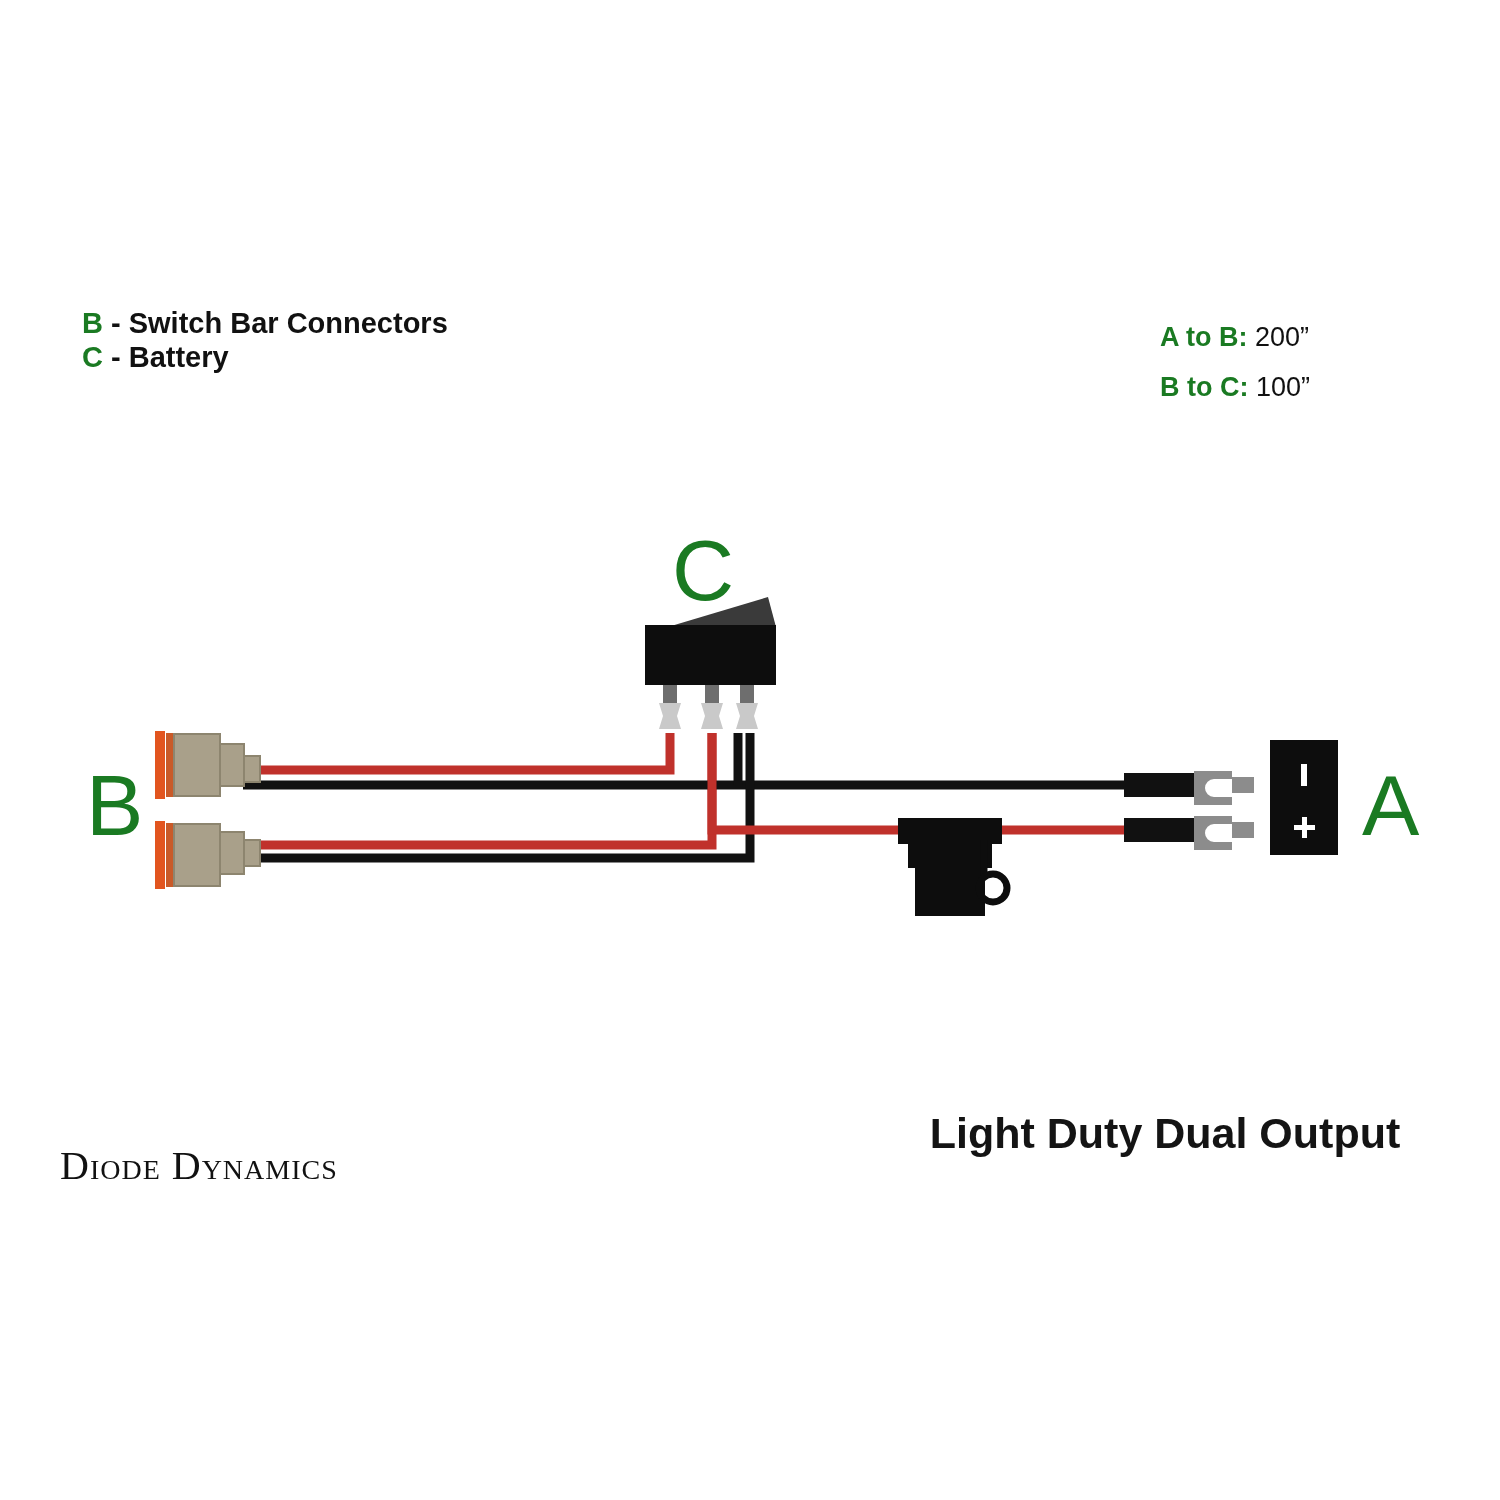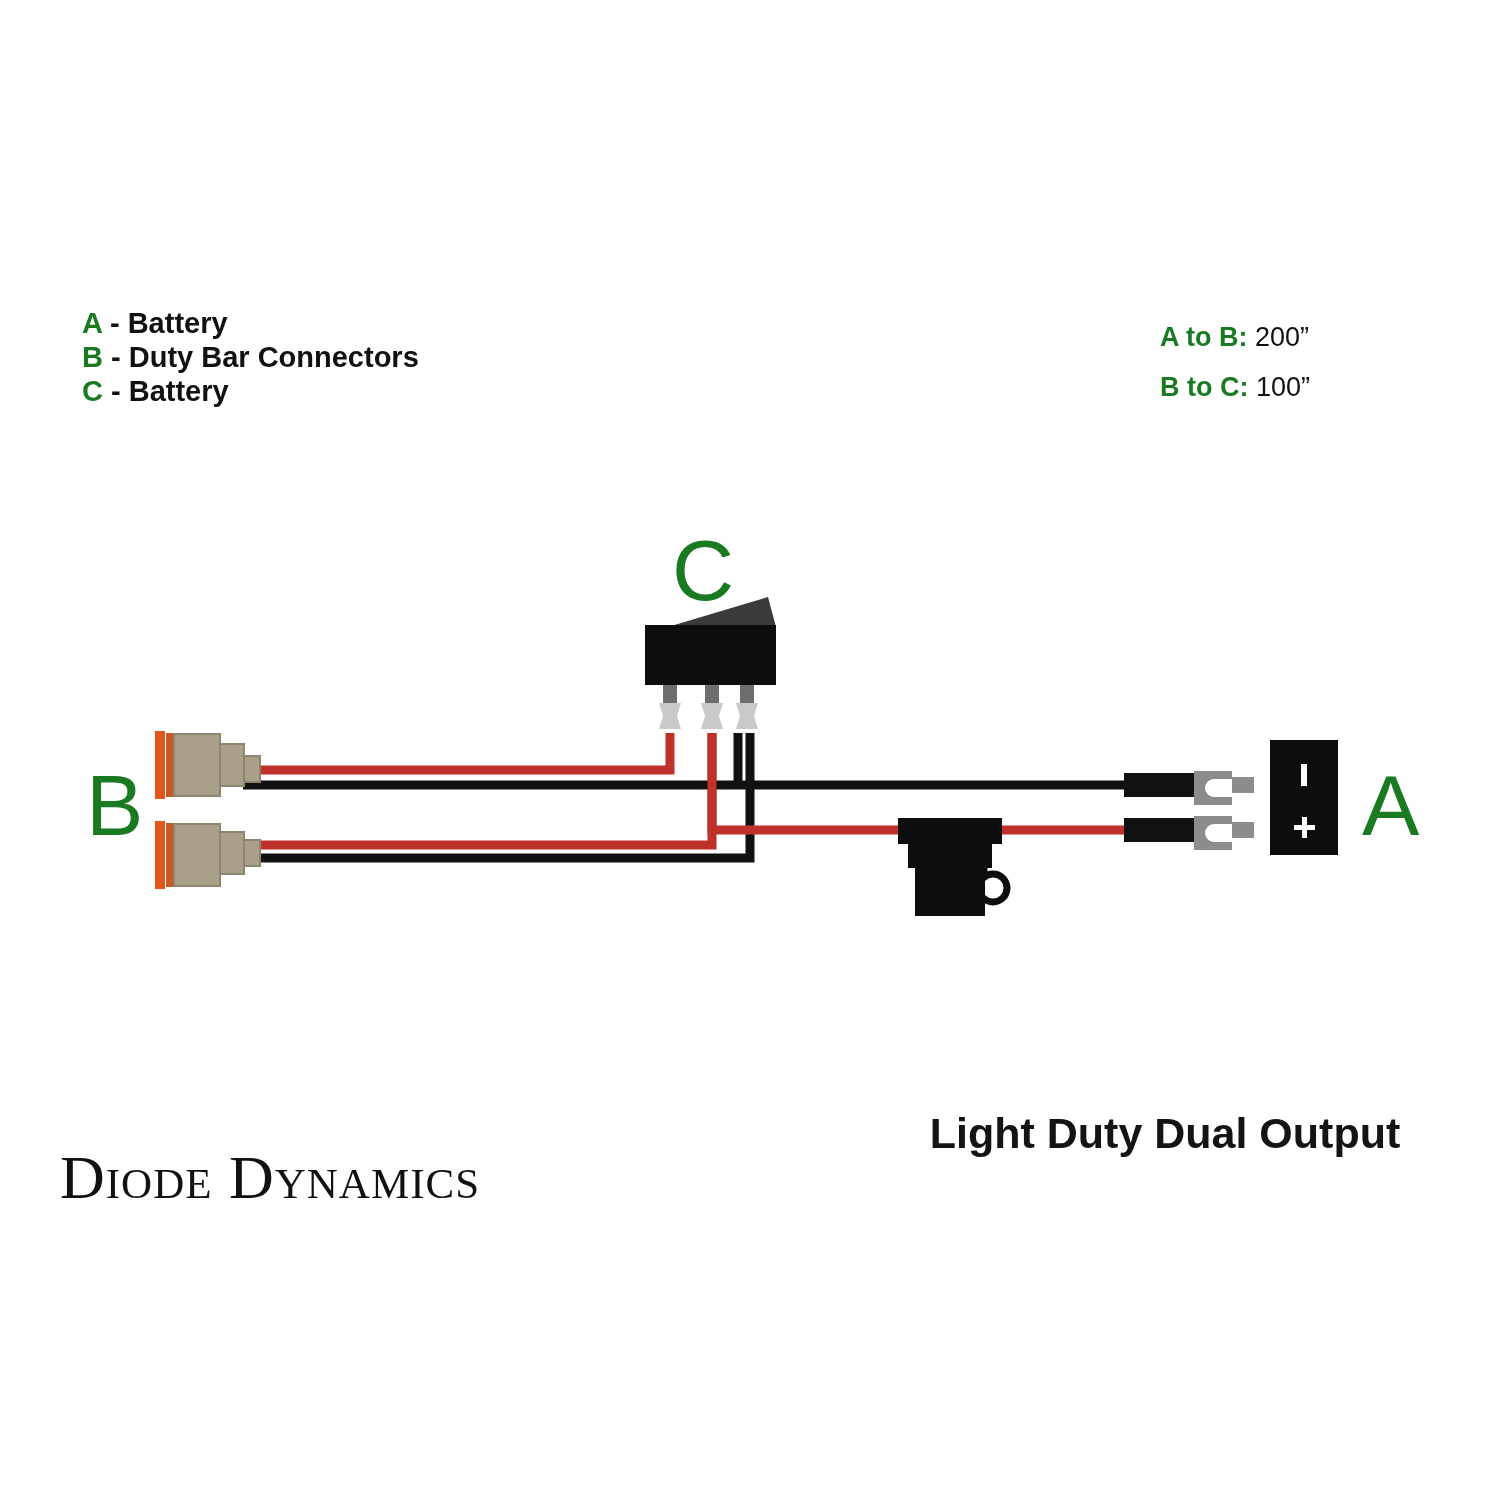--- a/index.html
+++ b/index.html
@@ -71,21 +71,21 @@
     width: 1500px;
     height: 1500px;
   }
 
   
   #brand {
     position: absolute;
     left: 60px;
     top: 1142px;
     font-family: "Liberation Serif", serif;
-    font-size: 62px;
+    font-size: 40px;
     font-variant: small-caps;
     letter-spacing: 1px;
     color: #111111;
     white-space: nowrap;
   }
   #product-title {
     position: absolute;
     left: 880px;
     top: 1108px;
     width: 570px;
@@ -94,22 +94,21 @@
     font-weight: bold;
     line-height: 50px;
     color: #141414;
   }
   #product-title .pt-line { display: block; text-align: center; }
 </style>
 </head>
 <body>
 
 <div id="legend">
-  <span class="legend-row"><span class="key">A</span><span> - Battery</span></span>
-  <span class="legend-row"><span class="key">B</span><span> - Duty Bar Connectors</span></span>
+  <span class="legend-row"><span class="key">B</span><span> - Switch Bar Connectors</span></span>
   <span class="legend-row"><span class="key">C</span><span> - Battery</span></span>
 </div>
 
 <div id="measurements">
   <span class="m-row"><span class="m-label">A to B:</span><span class="m-value"> 200”</span></span>
   <span class="m-row"><span class="m-label">B to C:</span><span class="m-value"> 100”</span></span>
 </div>
 
 <div class="ref-letter" id="ref-a">A</div>
 <div class="ref-letter" id="ref-b">B</div>

